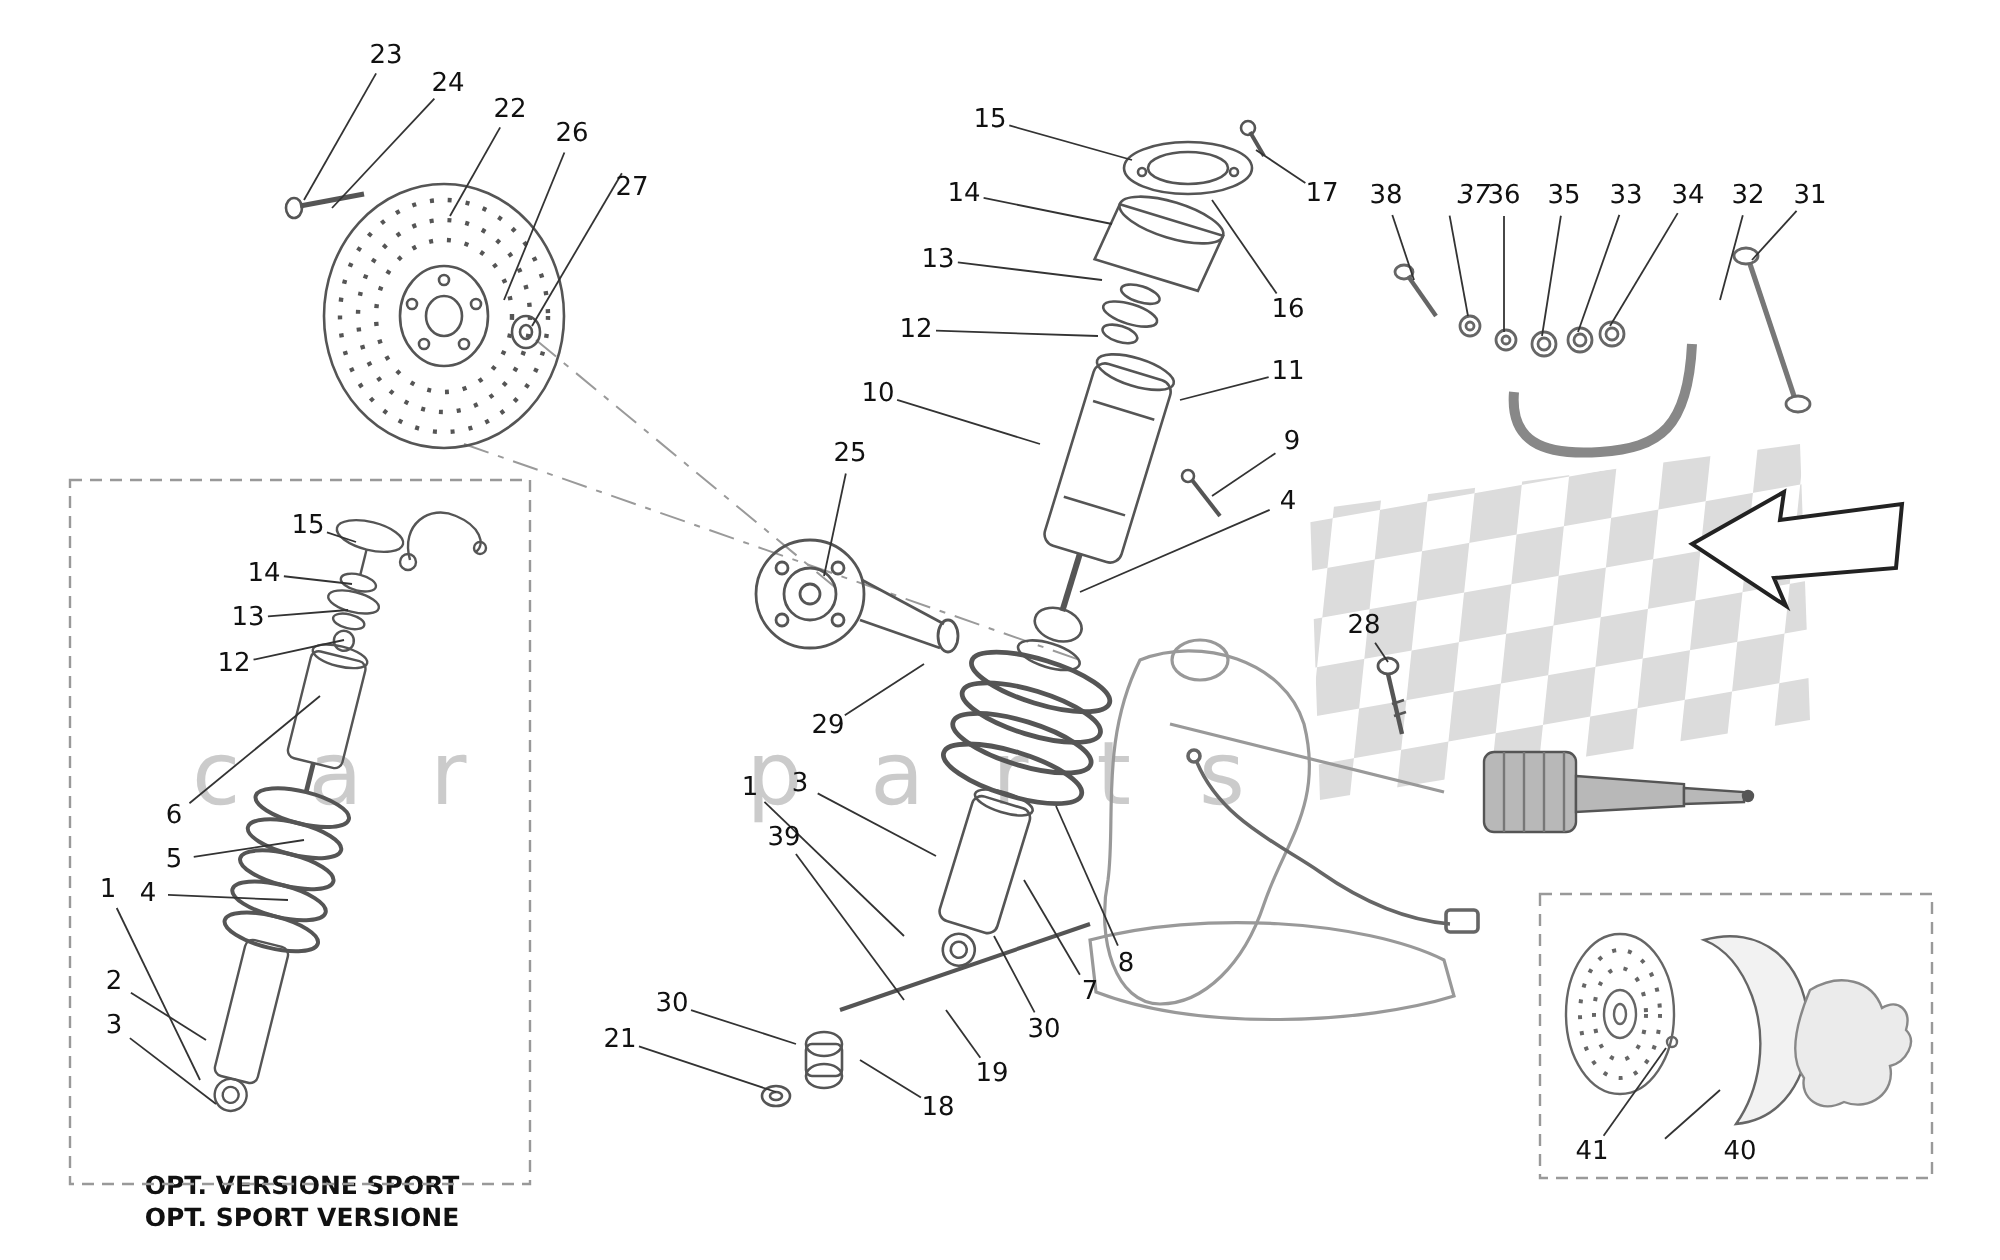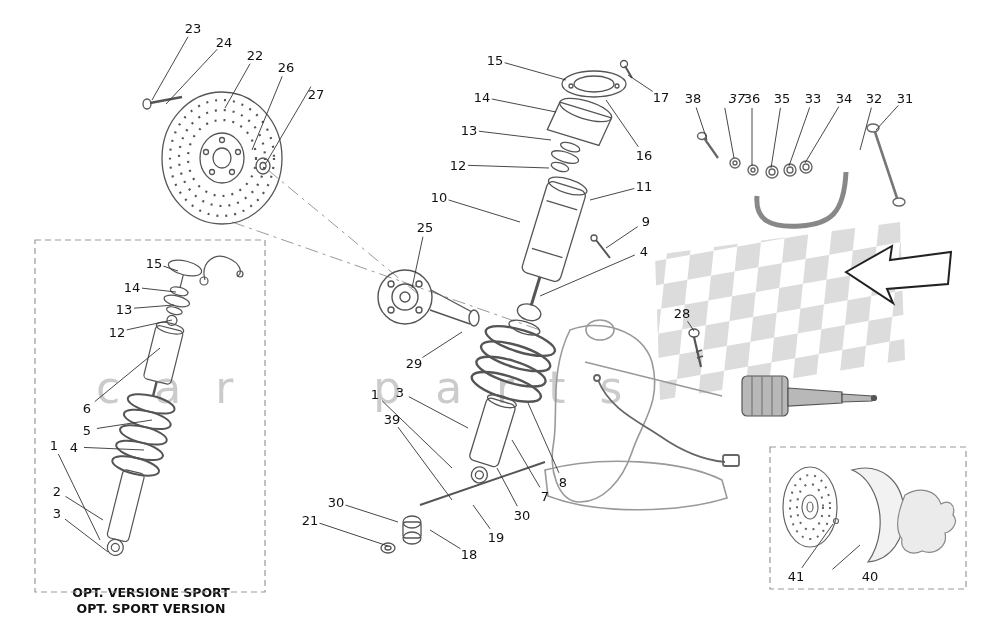--- a/index.html
+++ b/index.html
@@ -303,14 +303,14 @@
       <div class="callout" style="left: 87px; top: 430px;">5</div>
       <div class="callout" style="left: 74px; top: 447px;">4</div>
       <div class="callout" style="left: 54px; top: 445px;">1</div>
       <div class="callout" style="left: 57px; top: 491px;">2</div>
       <div class="callout" style="left: 57px; top: 513px;">3</div>
       <div class="callout" style="left: 796px; top: 576px;">41</div>
       <div class="callout" style="left: 825px; top: 576px; margin-left: 45px;">40</div>
     </div>
 
   <div class="box-label" id="sport-label-1">OPT. VERSIONE SPORT</div>
-  <div class="box-label" id="sport-label-2">OPT. SPORT VERSION</div>
+  <div class="box-label" id="sport-label-2">OPT. SPORT VERSIONE</div>
 </div>
 
 </body></html>

